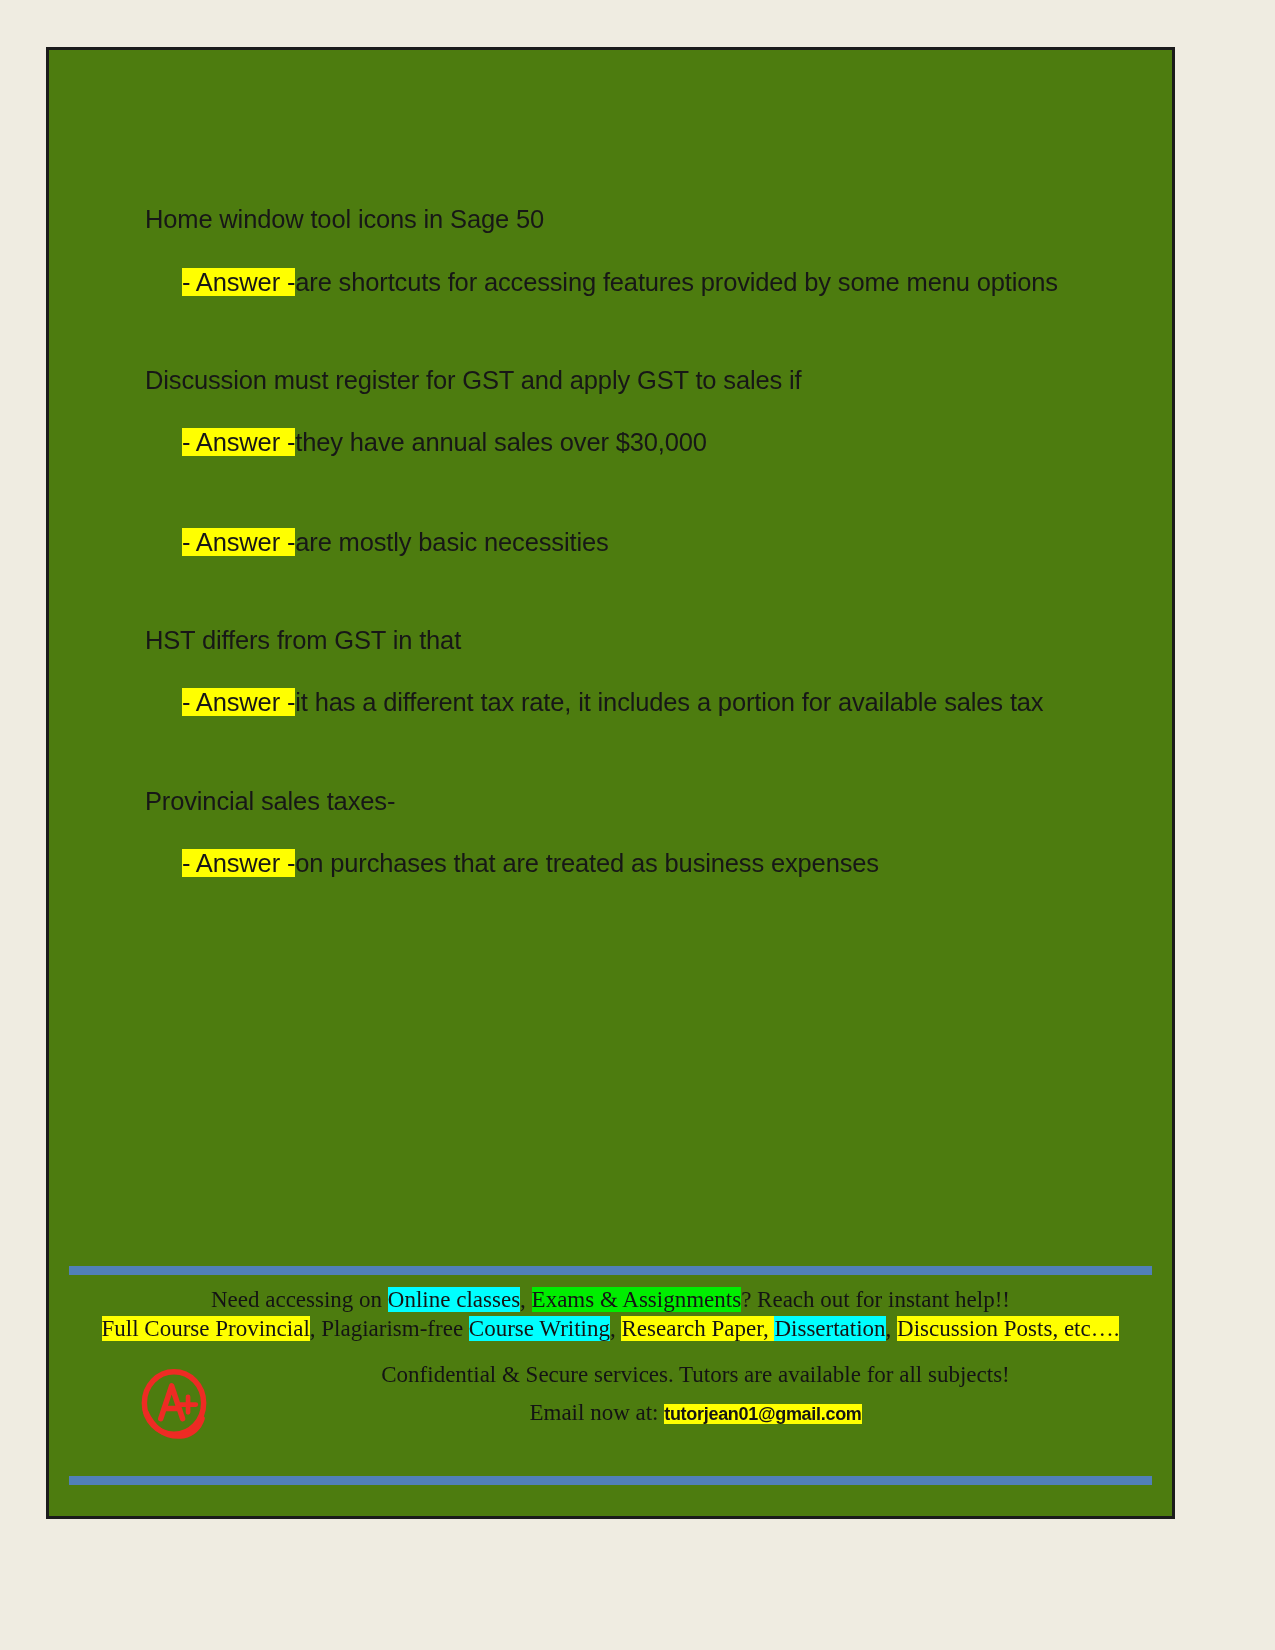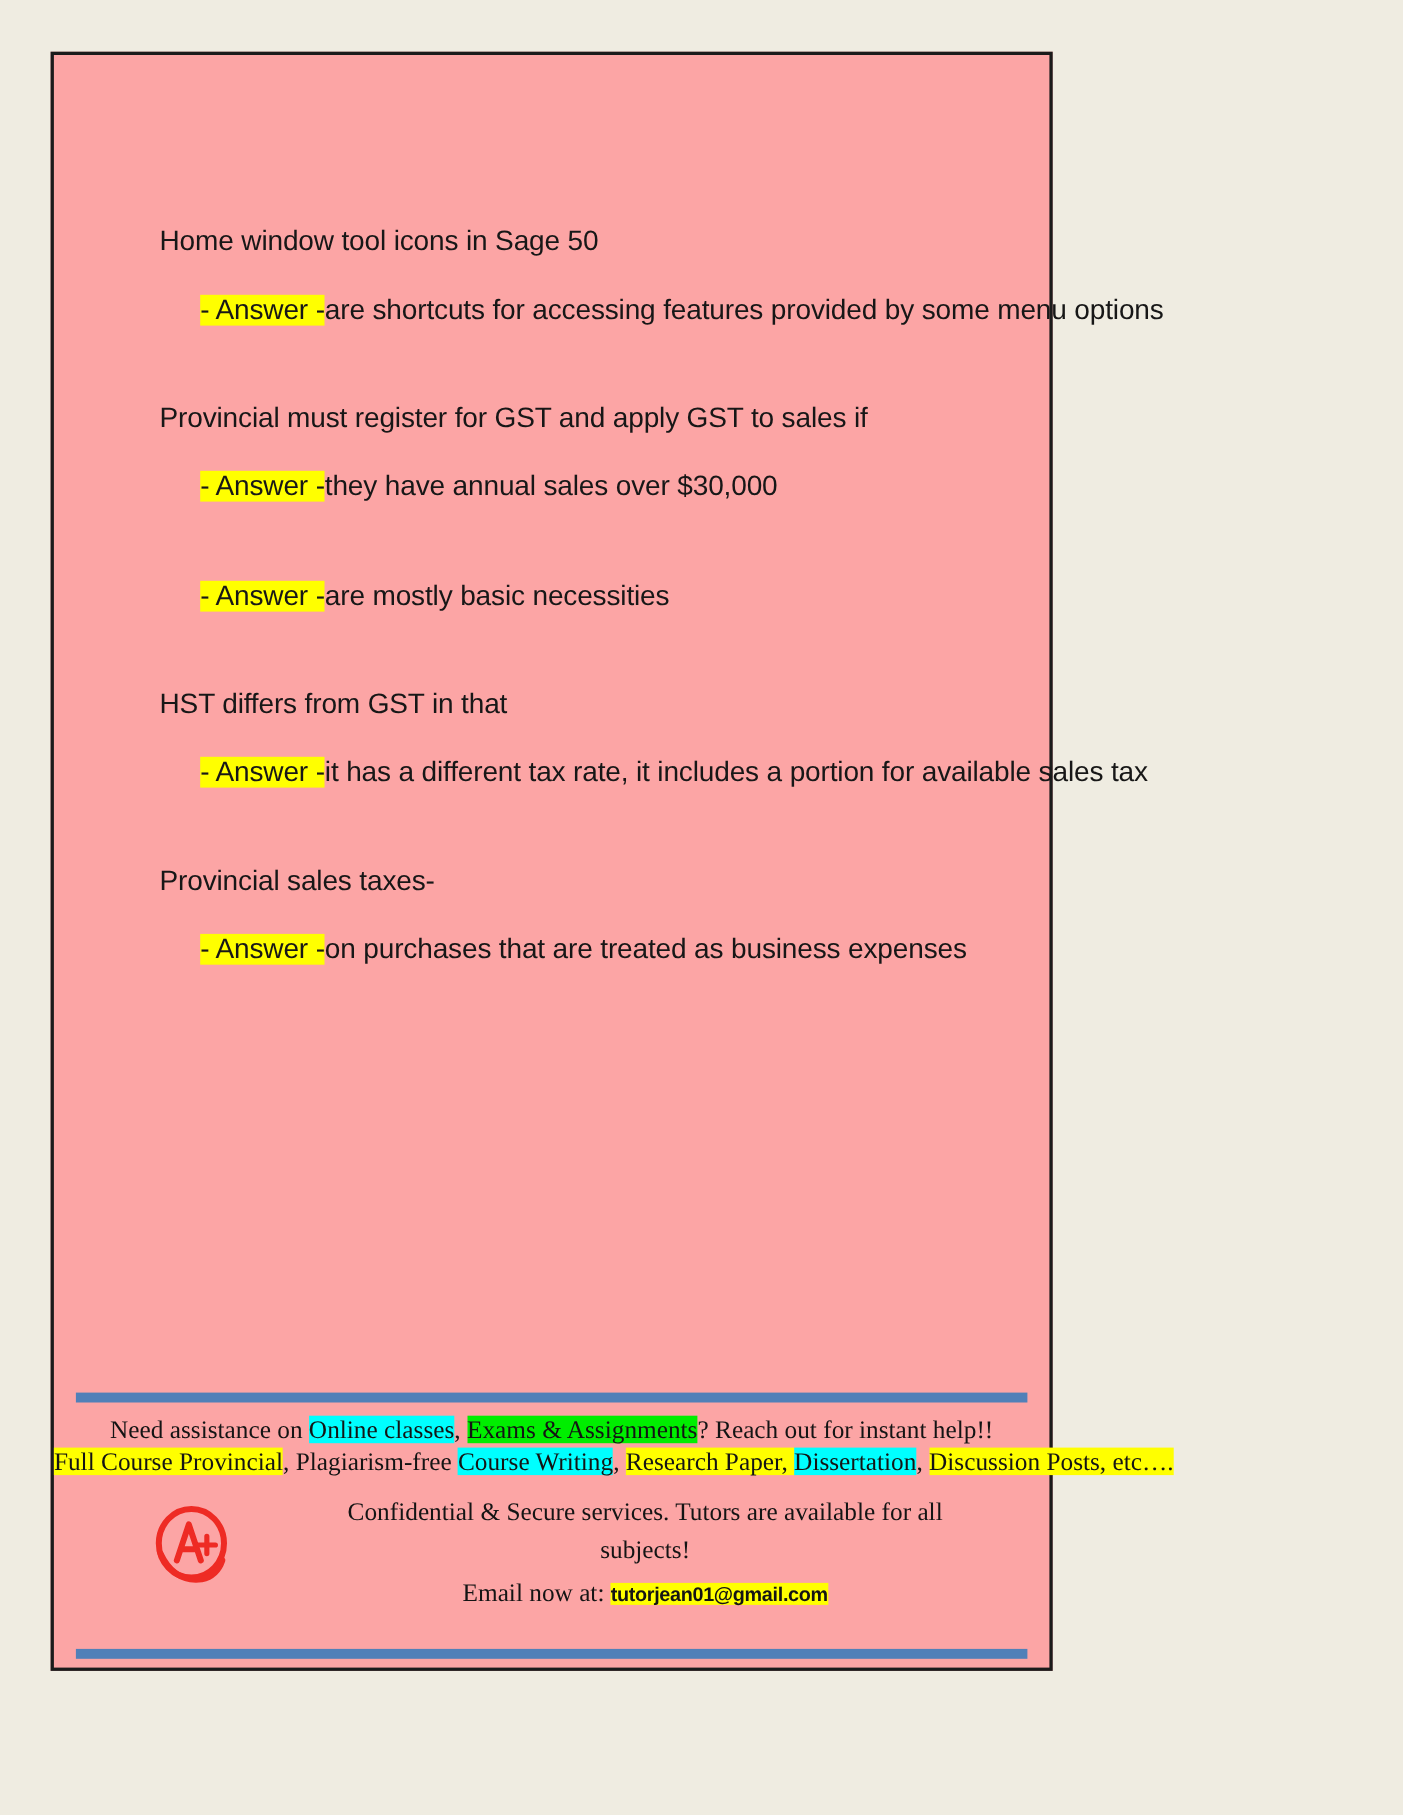--- a/index.html
+++ b/index.html
@@ -11,23 +11,23 @@
     width: 1275px;
     height: 1650px;
     font-family: "Liberation Sans", sans-serif;
     position: relative;
     overflow: hidden;
   }
   .page {
     position: absolute;
     left: 46px;
     top: 47px;
-    width: 911px;
+    width: 1129px;
     height: 1472px;
-    background: #fca5a5;
+    background: #4d7c0f;
     border: 3px solid #1b1b1b;
     box-sizing: border-box;
   }
   .content {
     position: absolute;
     left: 96px;
     top: 150px;
     width: 920px;
   }
   .qa-block {
@@ -126,21 +126,21 @@
 <div class="page">
 
   <div class="content">
 
     <div class="qa-block">
       <p class="question">Home window tool icons in Sage 50</p>
       <p class="answer"><span class="hl-yellow">- Answer -</span><span>are shortcuts for accessing features provided by some menu options</span></p>
     </div>
 
     <div class="qa-block">
-      <p class="question">Provincial must register for GST and apply GST to sales if</p>
+      <p class="question">Discussion must register for GST and apply GST to sales if</p>
       <p class="answer"><span class="hl-yellow">- Answer -</span><span>they have annual sales over $30,000</span></p>
     </div>
 
     <div class="qa-block">
       <p class="answer"><span class="hl-yellow">- Answer -</span><span>are mostly basic necessities</span></p>
     </div>
 
     <div class="qa-block">
       <p class="question">HST differs from GST in that</p>
       <p class="answer"><span class="hl-yellow">- Answer -</span><span>it has a different tax rate, it includes a portion for available sales tax</span></p>
@@ -151,21 +151,21 @@
       <p class="answer"><span class="hl-yellow">- Answer -</span><span>on purchases that are treated as business expenses</span></p>
     </div>
 
   </div>
 
   <div class="footer">
 
     <div class="divider top"></div>
 
     <div class="promo">
-      <div class="promo-line"><span>Need assistance on </span><span class="hl-cyan">Online classes</span><span>, </span><span class="hl-green">Exams &amp; Assignments</span><span>? Reach out for instant help!!</span></div>
+      <div class="promo-line"><span>Need accessing on </span><span class="hl-cyan">Online classes</span><span>, </span><span class="hl-green">Exams &amp; Assignments</span><span>? Reach out for instant help!!</span></div>
 
       <div class="promo-line"><span class="hl-yellow">Full Course Provincial</span><span>, Plagiarism-free </span><span class="hl-cyan">Course Writing</span><span>, </span><span class="hl-yellow">Research Paper, </span><span class="hl-cyan">Dissertation</span><span>, </span><span class="hl-yellow">Discussion Posts, etc….</span></div>
     </div>
 
     <div class="lower">
       <div class="logo-wrap">
         <svg class="logo" viewBox="0 0 100 100">
           <ellipse cx="50" cy="50" rx="38" ry="40" fill="none" stroke="#ee2b24" stroke-width="7"></ellipse>
           <path d="M 14 62 Q 30 96 62 92 Q 80 88 86 70" fill="none" stroke="#ee2b24" stroke-width="7" stroke-linecap="round"></path>
           <path d="M 33 70 L 47 28 L 61 70 M 38 57 L 56 57" fill="none" stroke="#ee2b24" stroke-width="7" stroke-linecap="round" stroke-linejoin="round"></path>

